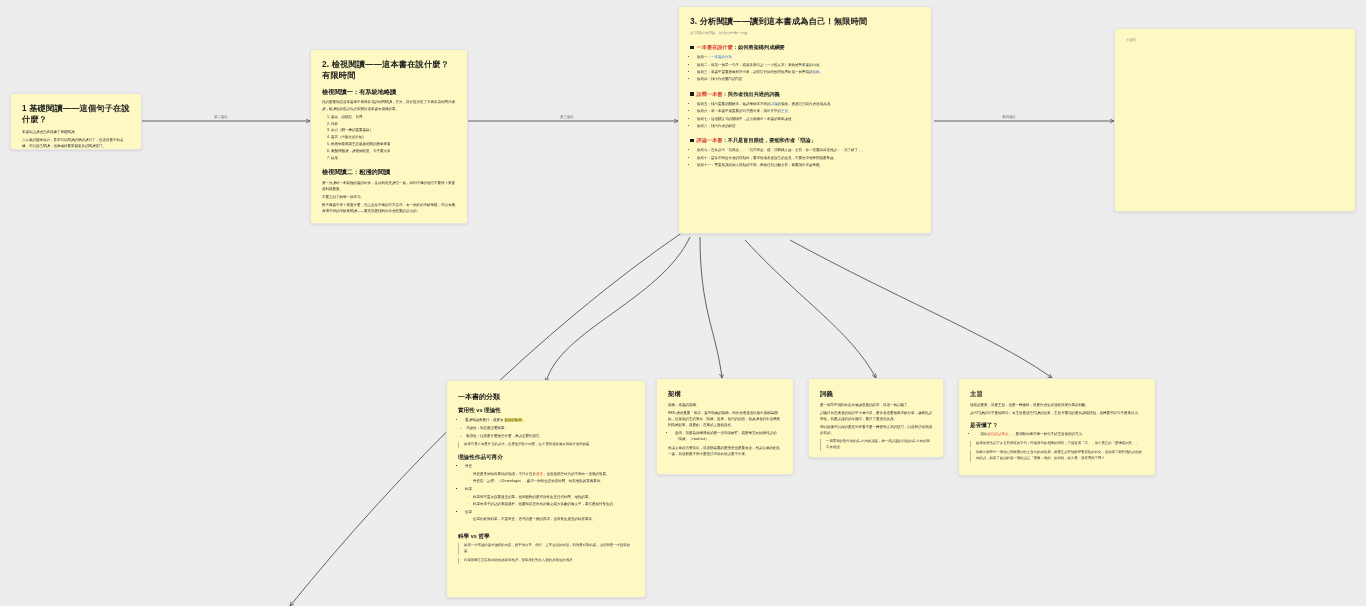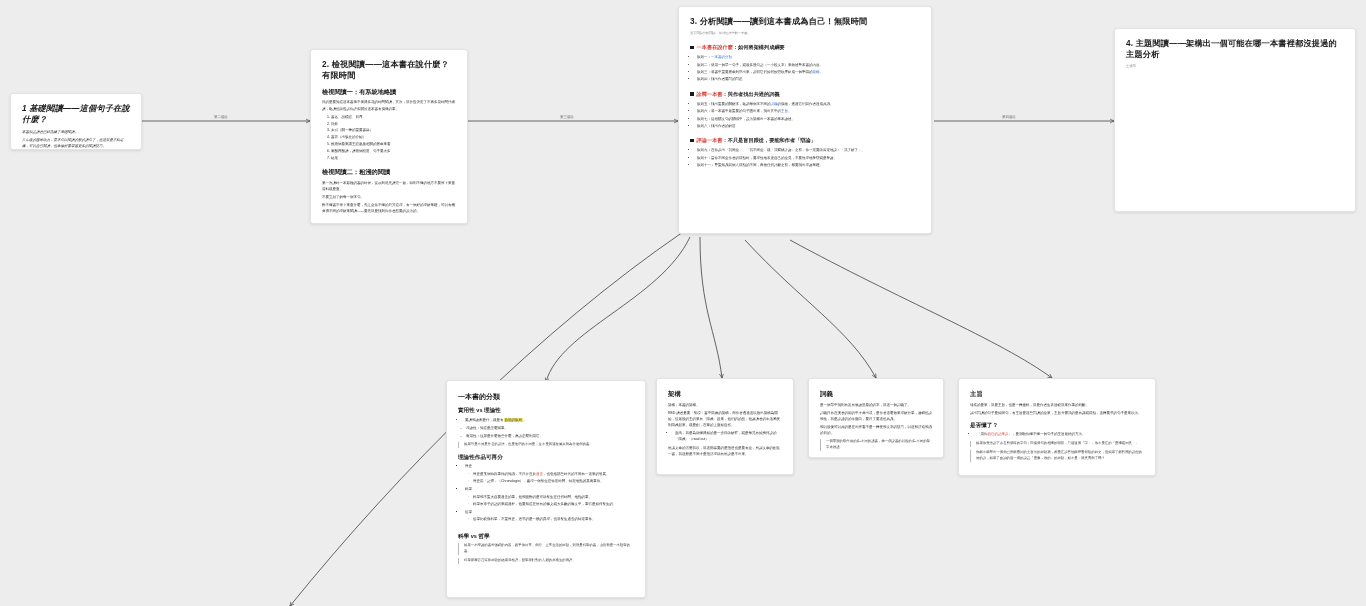--- a/index.html
+++ b/index.html
@@ -15,21 +15,21 @@
     width: 1366px; height: 606px;
     background: #ededed;
   }
   svg.edges {
     position: absolute; left: 0; top: 0;
     width: 1366px; height: 606px;
     pointer-events: none;
   }
   .card {
     position: absolute;
-    background: #ffffff;
+    background: #fef9c3;
     border: 1px solid #e3e3e3;
     border-radius: 3px;
     box-shadow: 0 1px 3px rgba(0,0,0,0.10);
     overflow: hidden;
     color: #202020;
   }
   .card-inner { padding: 9px 11px 11px 11px; }
 
   h1.t { font-size: 8.2px; font-weight: bold; margin: 0 0 4px 0; letter-spacing: .2px; line-height: 1.35; }
   h2.t { font-size: 6.2px; font-weight: bold; margin: 7px 0 3px 0; line-height: 1.35; }
@@ -86,21 +86,21 @@
       <path d="M745,240 C800,300 850,330 876,378"></path>
       <path d="M790,240 C900,300 1000,340 1052,378"></path>
       <path d="M683,232 C540,330 400,470 290,606"></path>
     </g>
   </svg>
 
   <div class="edge-label" style="left:212px; top:115px;">第二階段</div>
   <div class="edge-label" style="left:558px; top:115px;">第三階段</div>
   <div class="edge-label" style="left:1000px; top:115px;">第四階段</div>
 
-  <div class="card" style="left:10px; top:93px; width:132px; height:57px;font-style:italic;">
+  <div class="card" style="left:10px; top:93px; width:132px; height:57px;">
     <div class="card-inner">
       <h1 class="t">1 基礎閱讀——這個句子在說什麼？</h1>
       <p class="tx">本書假設讀者已經熟練了基礎閱讀。</p>
       <p class="tx">八年級的國等能力，養字句以閱讀的般的讀句了，也這就是不夠老練，可以自己閱讀，也準備好要學習更多的閱讀技巧。</p>
     </div>
   </div>
 
   <div class="card" style="left:310px; top:49px; width:158px; height:175px;">
     <div class="card-inner">
       <h1 class="t">2. 檢視閱讀——這本書在說什麼？有限時間</h1>
@@ -156,21 +156,20 @@
       <ul class="lst">
         <li class="it"><span>規則九：在你說出「我同意」、「我不同意」或「我暫緩評論」之前，你一定要能肯定地說：「我了解了」。</span></li>
         <li class="it"><span>規則十：當你不同意作者的觀點時，要理性地表達自己的意見，不要無理地爭辯或是爭論。</span></li>
         <li class="it"><span>規則十一：尊重知識與個人觀點的不同，再做任何評斷之前，都要找出理論基礎。</span></li>
       </ul>
     </div>
   </div>
 
   <div class="card" style="left:1114px; top:28px; width:242px; height:184px;">
     <div class="card-inner">
-      <h1 class="t">4. 主題閱讀——架構出一個可能在哪一本書裡都沒提過的主題分析</h1>
       <p class="sub">主題閱</p>
     </div>
   </div>
 
   <div class="card" style="left:446px; top:380px; width:200px; height:218px;">
     <div class="card-inner">
       <h2 class="t" style="font-size:7px;margin-top:2px;">一本書的分類</h2>
 
       <h3 class="t">實用性 vs 理論性</h3>
       <ul class="lst">

